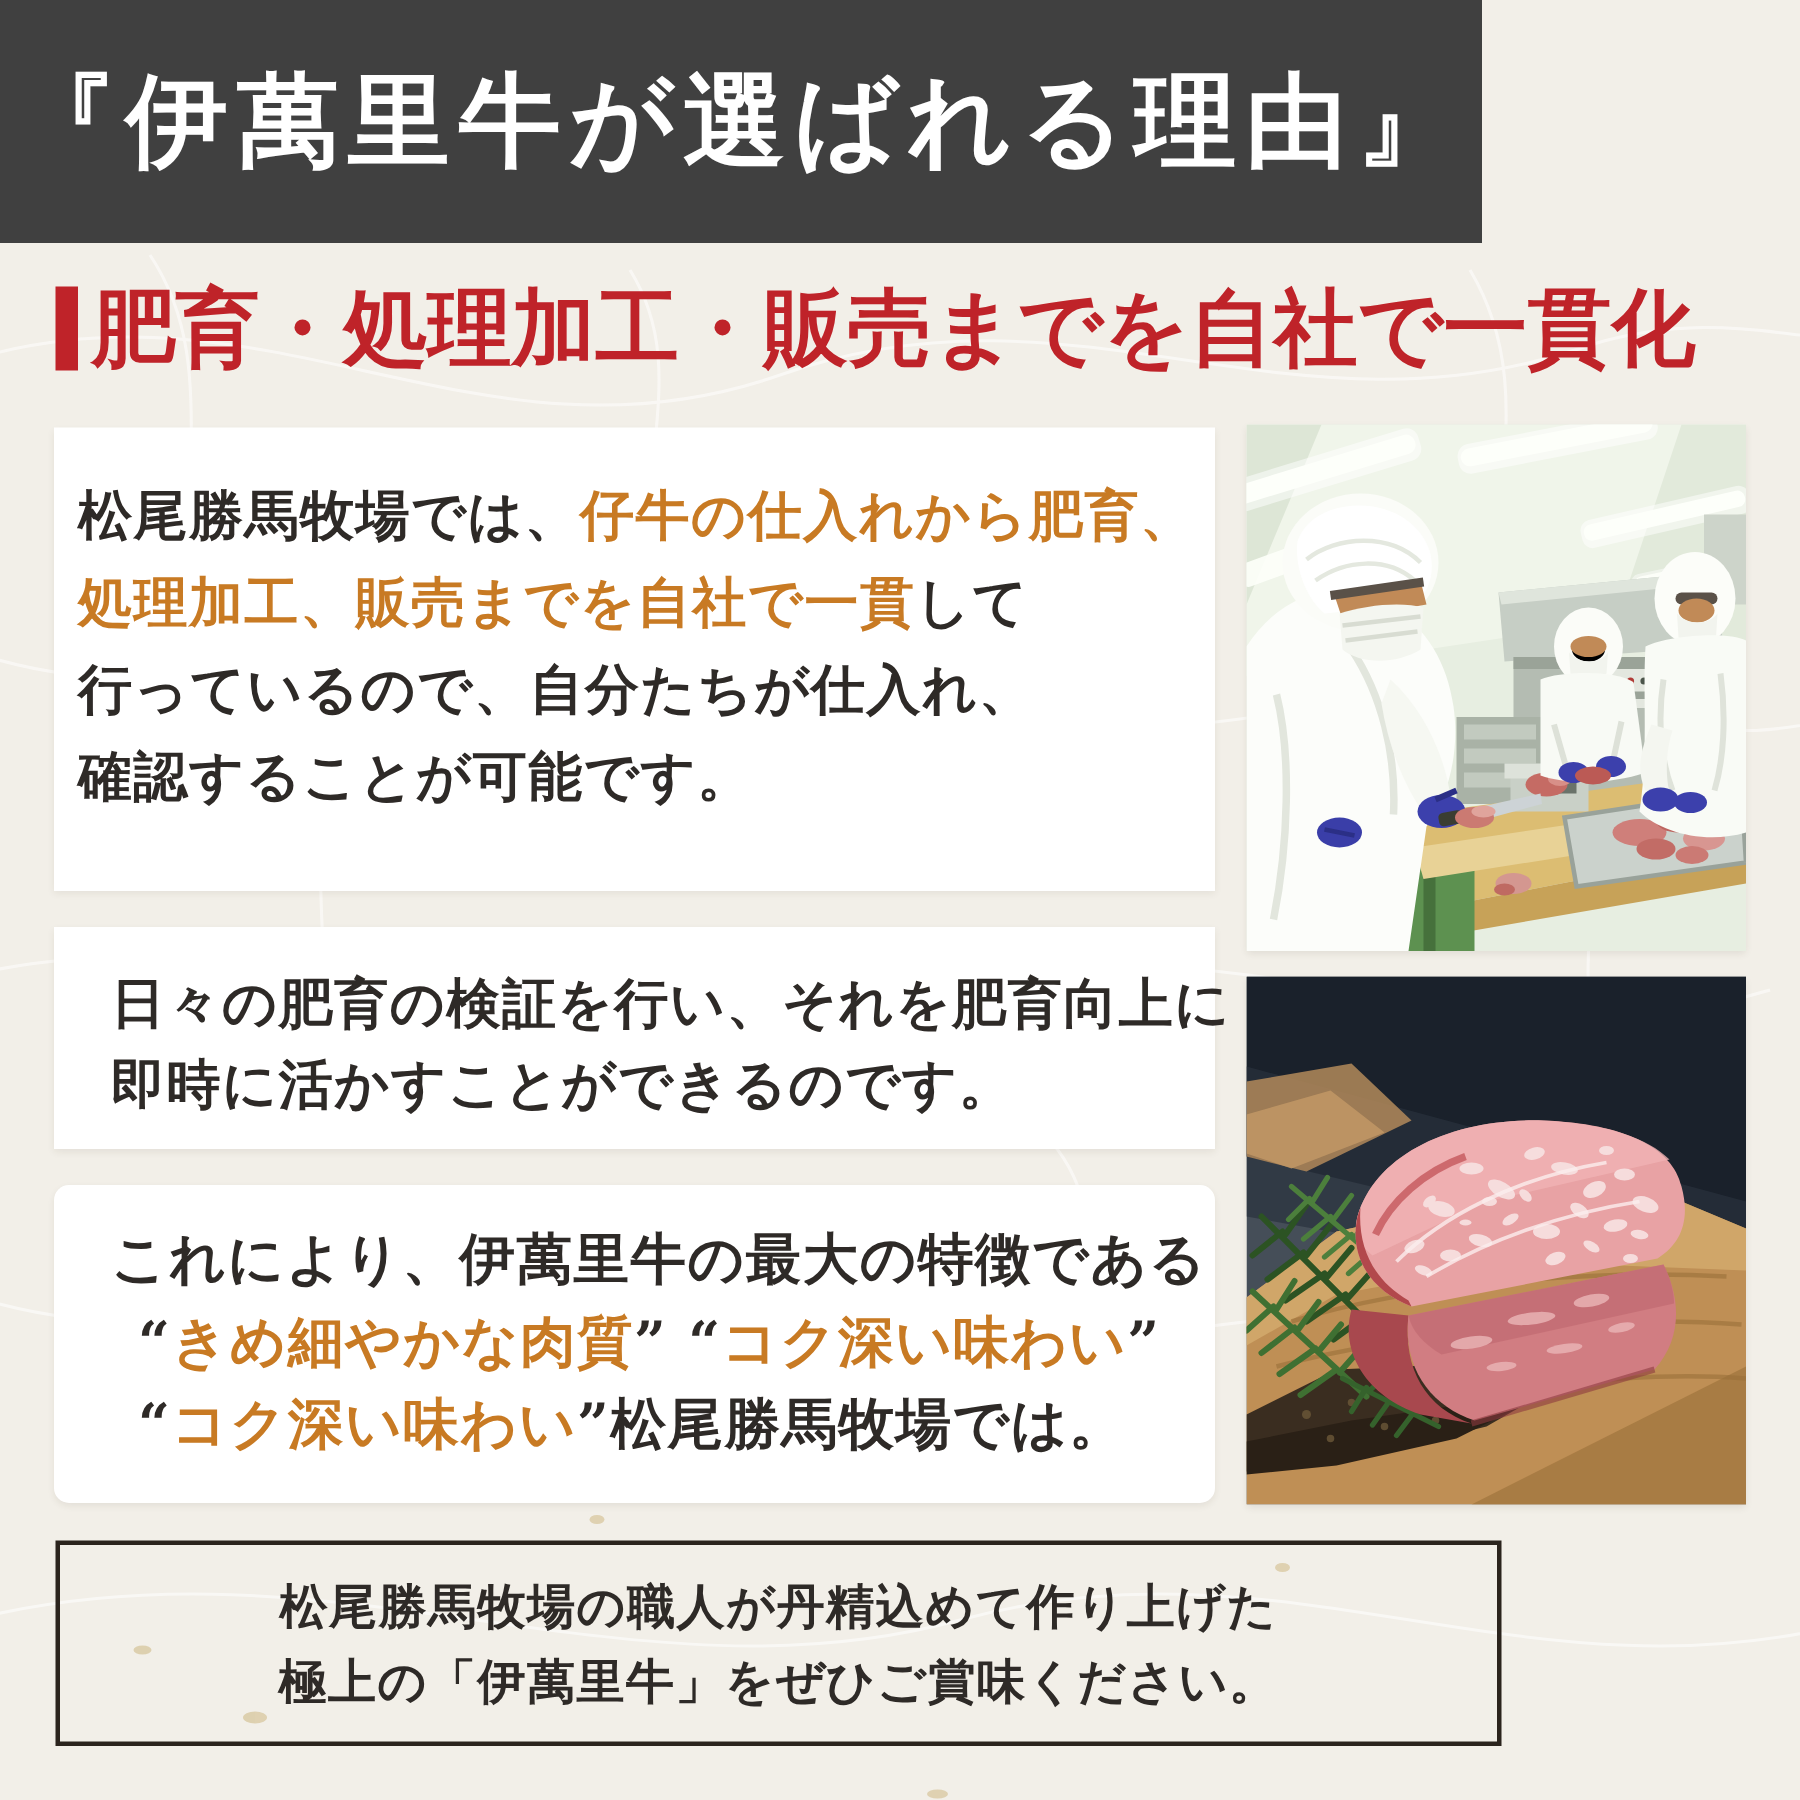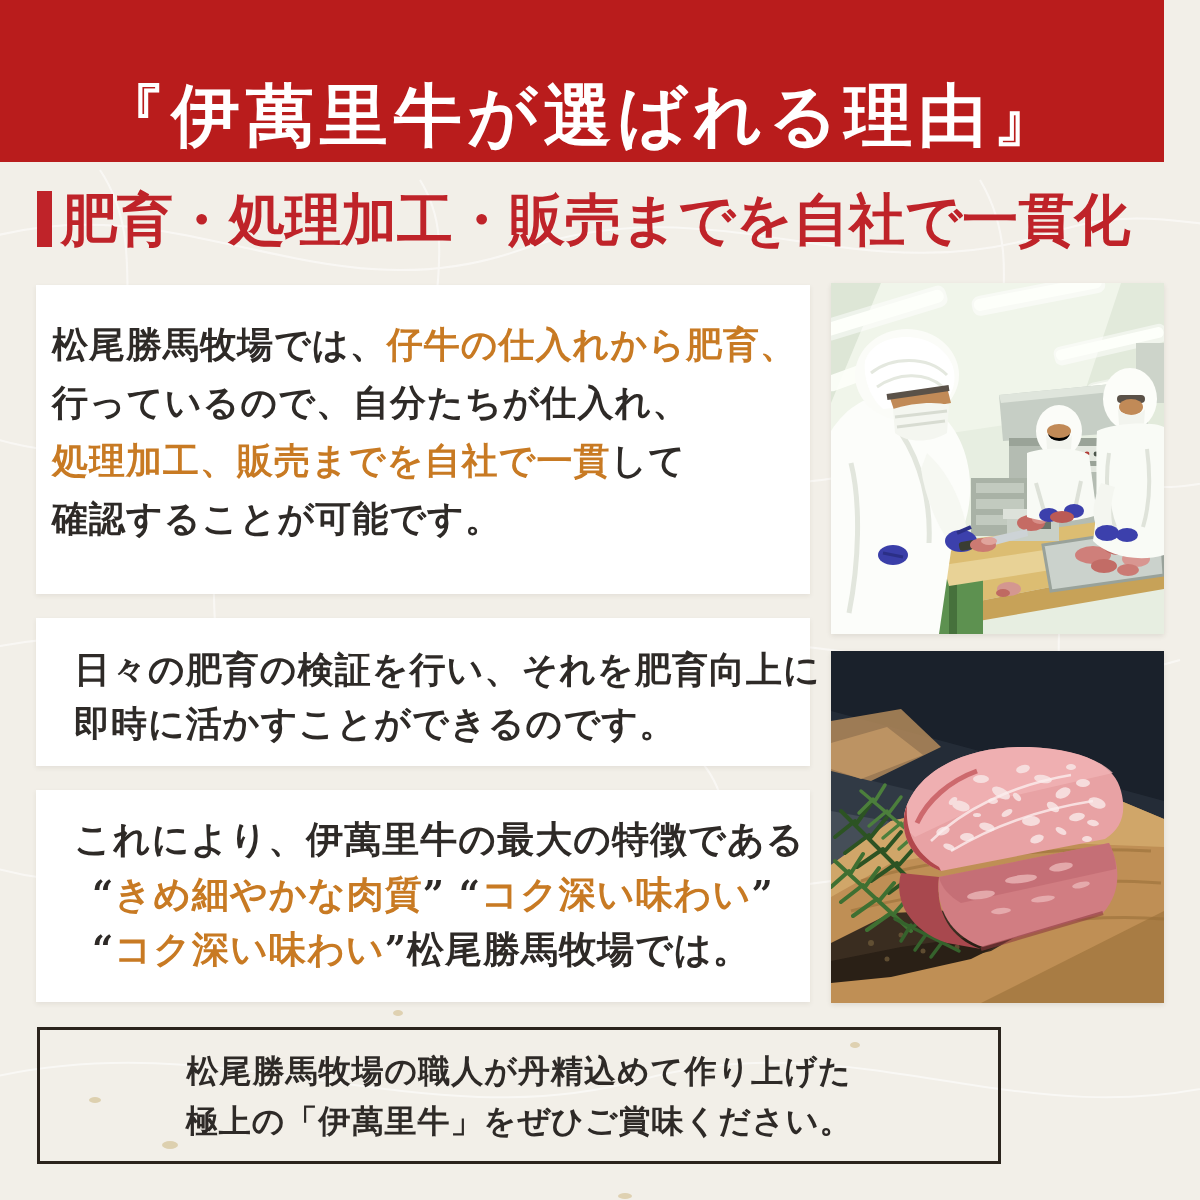--- a/index.html
+++ b/index.html
@@ -5,22 +5,22 @@
   html,body{margin:0;padding:0;background:#d8d4cc;}
   .page{
     position:relative;width:1200px;height:1200px;margin:0 auto;
     background:#f2efe8;overflow:hidden;
     font-family:"DejaVu Serif","Liberation Serif",serif;
     color:#2e2a27;
   }
   .texture{position:absolute;left:0;top:0;width:1200px;height:1200px;z-index:0;}
   
   .top-banner{
-    position:absolute;left:0;top:0;width:1164px;height:162px;z-index:2;
-    background:#b91c1c;display:flex;align-items:flex-end;justify-content:center;
+    position:absolute;left:0;top:0;width:988px;height:162px;z-index:2;
+    background:#404040;display:flex;align-items:center;justify-content:center;
   }
   .top-banner .title{
     color:#ffffff;font-size:68px;font-weight:bold;letter-spacing:6px;white-space:nowrap;
   }
   
   .section-heading{
     position:absolute;left:37px;top:191px;z-index:2;
     display:flex;align-items:center;
   }
   .red-bar{width:15px;height:56px;background:#bf2329;margin-right:9px;flex:none;}
@@ -31,21 +31,21 @@
   .card{
     position:absolute;z-index:2;background:#ffffff;box-sizing:border-box;
     box-shadow:0 2px 5px rgba(60,50,30,0.08);
     font-weight:bold;letter-spacing:1px;
   }
   .card .ln{white-space:nowrap;}
   .card1{left:36px;top:285px;width:774px;height:309px;padding:30px 0 0 16px;font-size:36px;}
   .card1 .ln{line-height:58px;}
   .card2{left:36px;top:618px;width:774px;height:148px;padding:24px 0 12px 38px;font-size:36px;}
   .card2 .ln{line-height:54px;}
-  .card3{left:36px;top:790px;width:774px;height:212px;padding:22px 0 0 38px;font-size:37px;}
+  .card3{left:36px;top:790px;width:774px;height:212px;padding:22px 0 0 38px;font-size:37px;border-radius:10px;}
   .card3 .ln{line-height:55px;}
   .card3 .indent{margin-left:18px;}
   .hl{color:#c87a23;}
   .ink{color:#2e2a27;}
   
   .photo{position:absolute;z-index:2;box-shadow:0 2px 5px rgba(60,50,30,0.10);}
   .photo1{left:831px;top:283px;width:333px;height:351px;}
   .photo2{left:831px;top:651px;width:333px;height:352px;}
   .photo svg{display:block;}
   
@@ -91,22 +91,22 @@
     <div class="title">『伊萬里牛が選ばれる理由』</div>
   </div>
 
   <div class="section-heading">
     <div class="red-bar"></div>
     <div class="txt">肥育・処理加工・販売までを自社で一貫化</div>
   </div>
 
   <div class="card card1">
     <div class="ln"><span class="ink">松尾勝馬牧場では、</span><span class="hl">仔牛の仕入れから肥育、</span></div>
+    <div class="ln"><span class="hl">処理加工、販売までを自社で一貫</span><span class="ink">して</span></div>
     <div class="ln"><span class="ink">行っているので、自分たちが仕入れ、</span></div>
-    <div class="ln"><span class="hl">処理加工、販売までを自社で一貫</span><span class="ink">して</span></div>
     <div class="ln"><span class="ink">確認することが可能です。</span></div>
   </div>
 
   <div class="photo photo1">
     <svg viewBox="0 0 333 351" width="333" height="351" xmlns="http://www.w3.org/2000/svg">
       <rect width="333" height="351" fill="#e7eee1"></rect>
       <polygon points="0,0 333,0 333,118 0,168" fill="#f0f5ea"></polygon>
       <polygon points="0,0 50,0 0,120" fill="#dde6d6"></polygon>
       <polygon points="333,0 333,150 250,120 290,0" fill="#e2eadb"></polygon>
 

